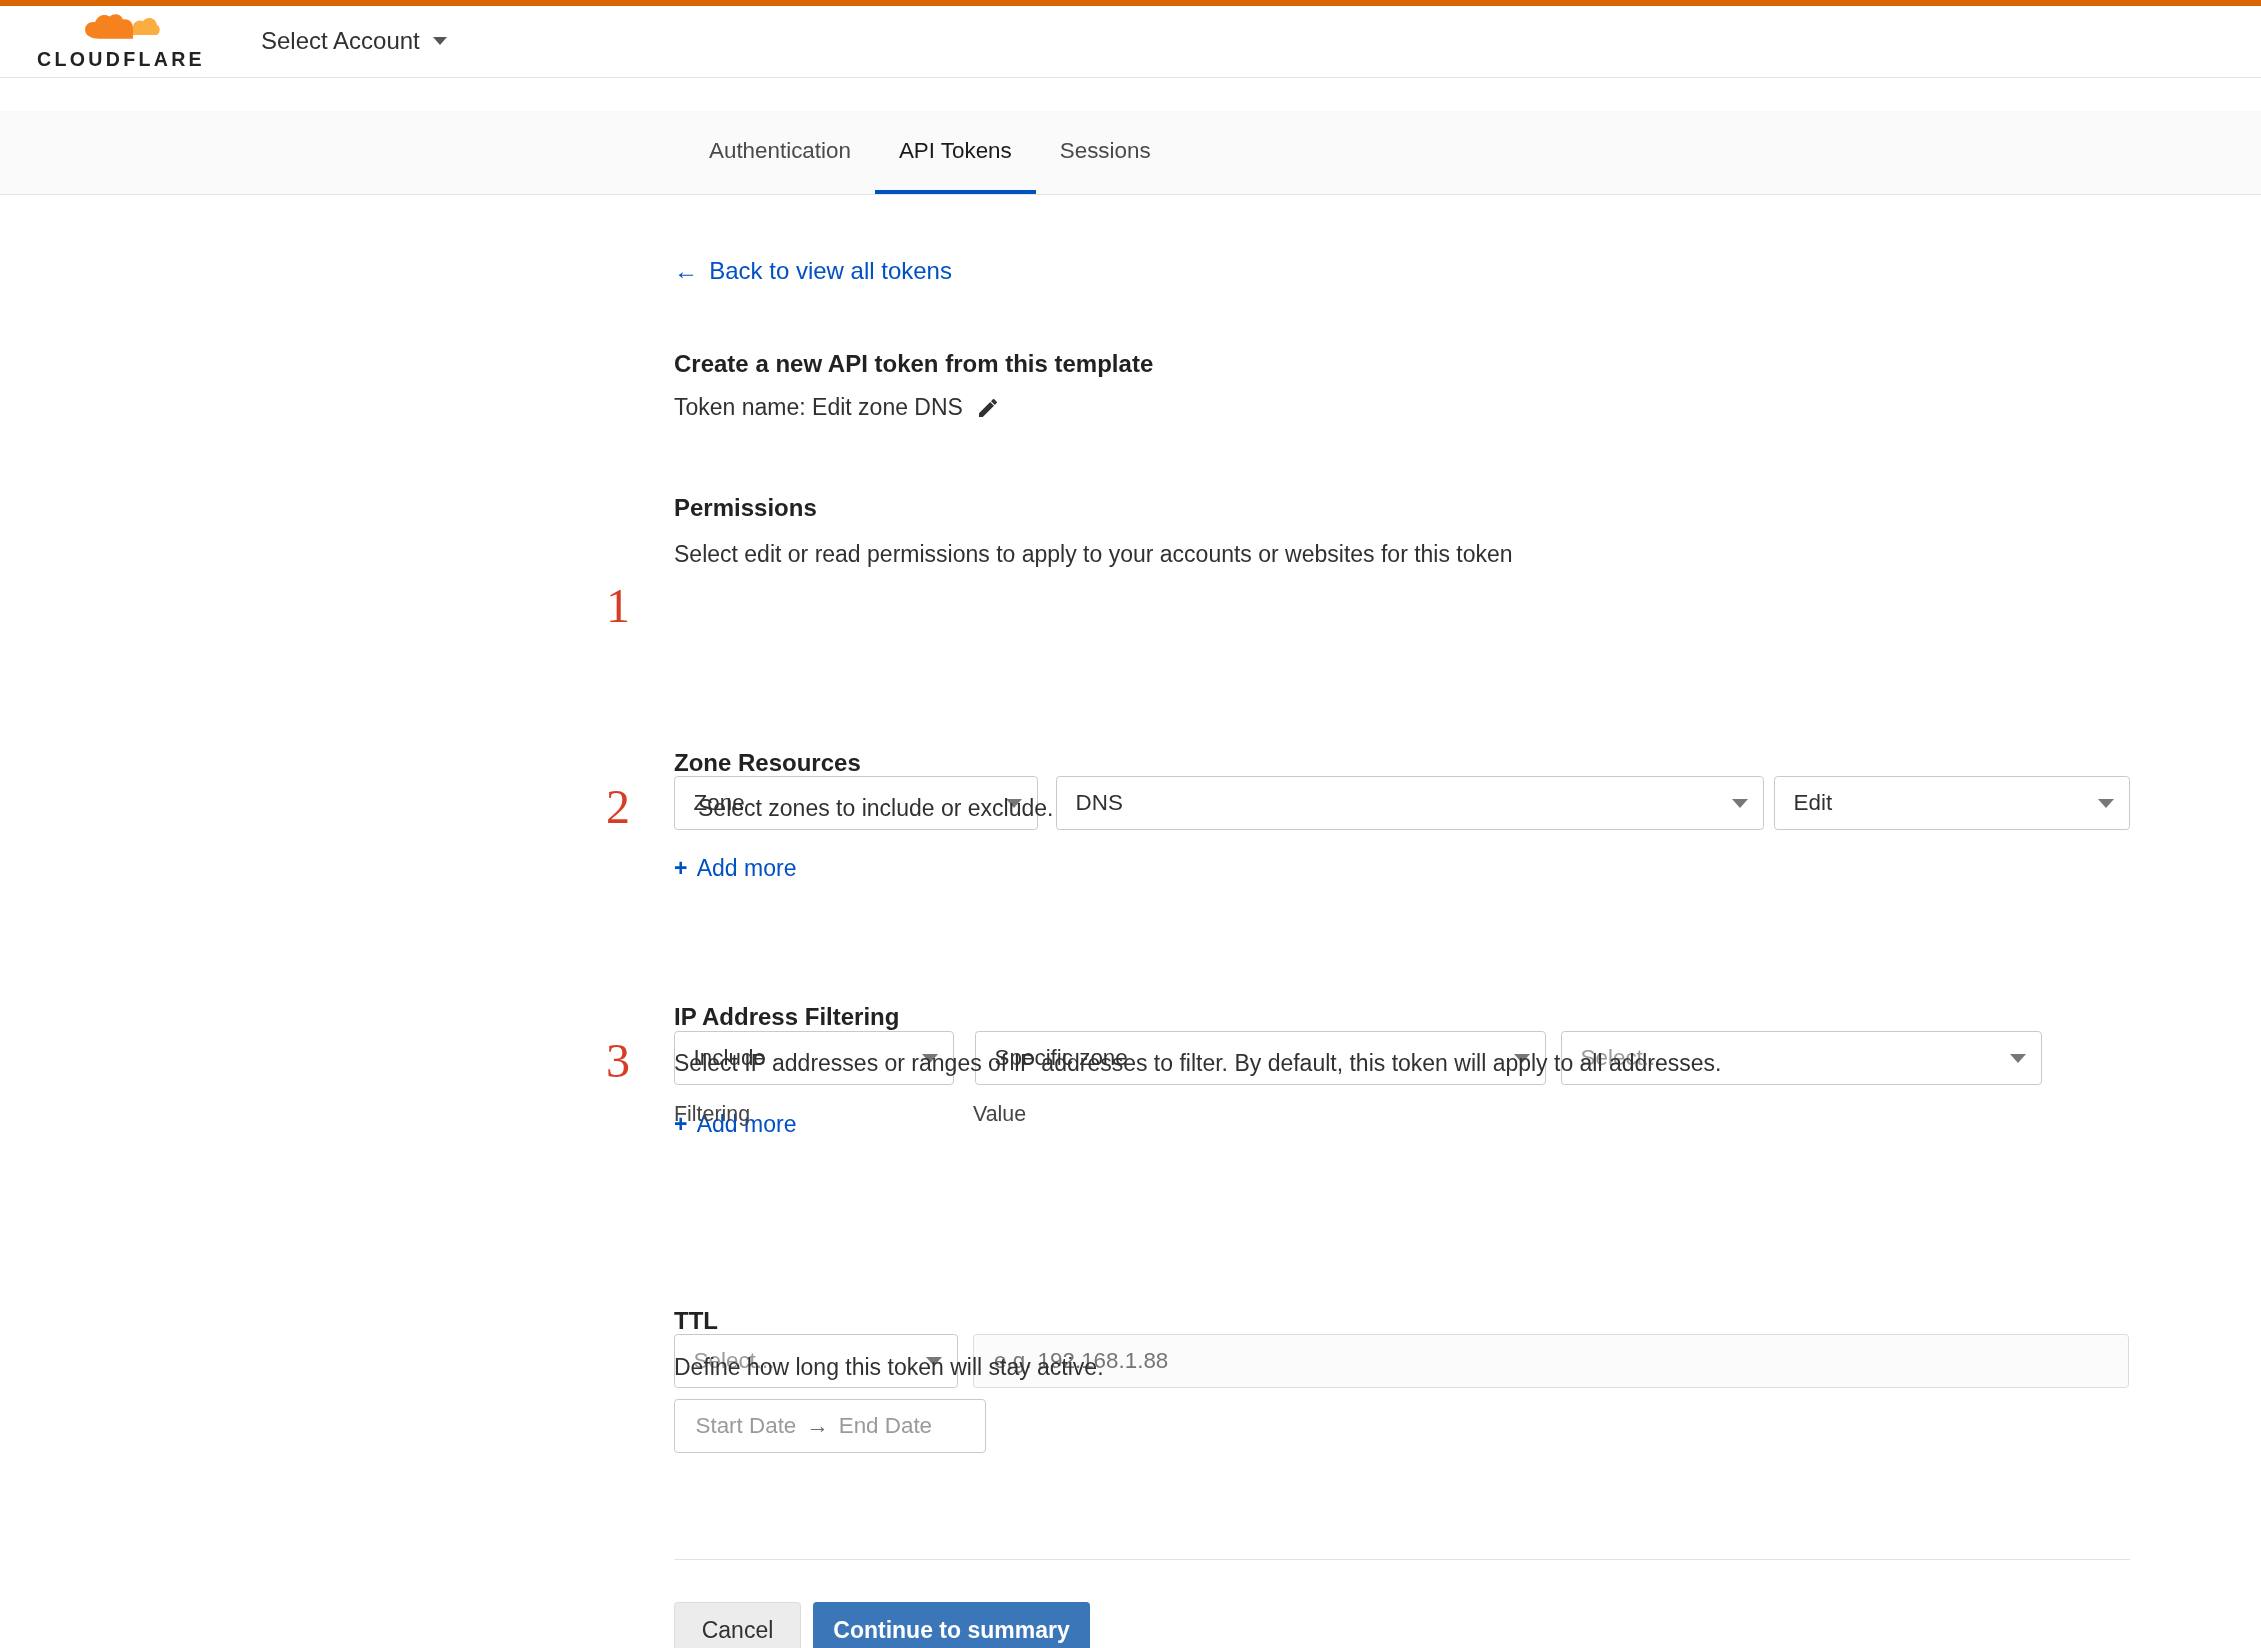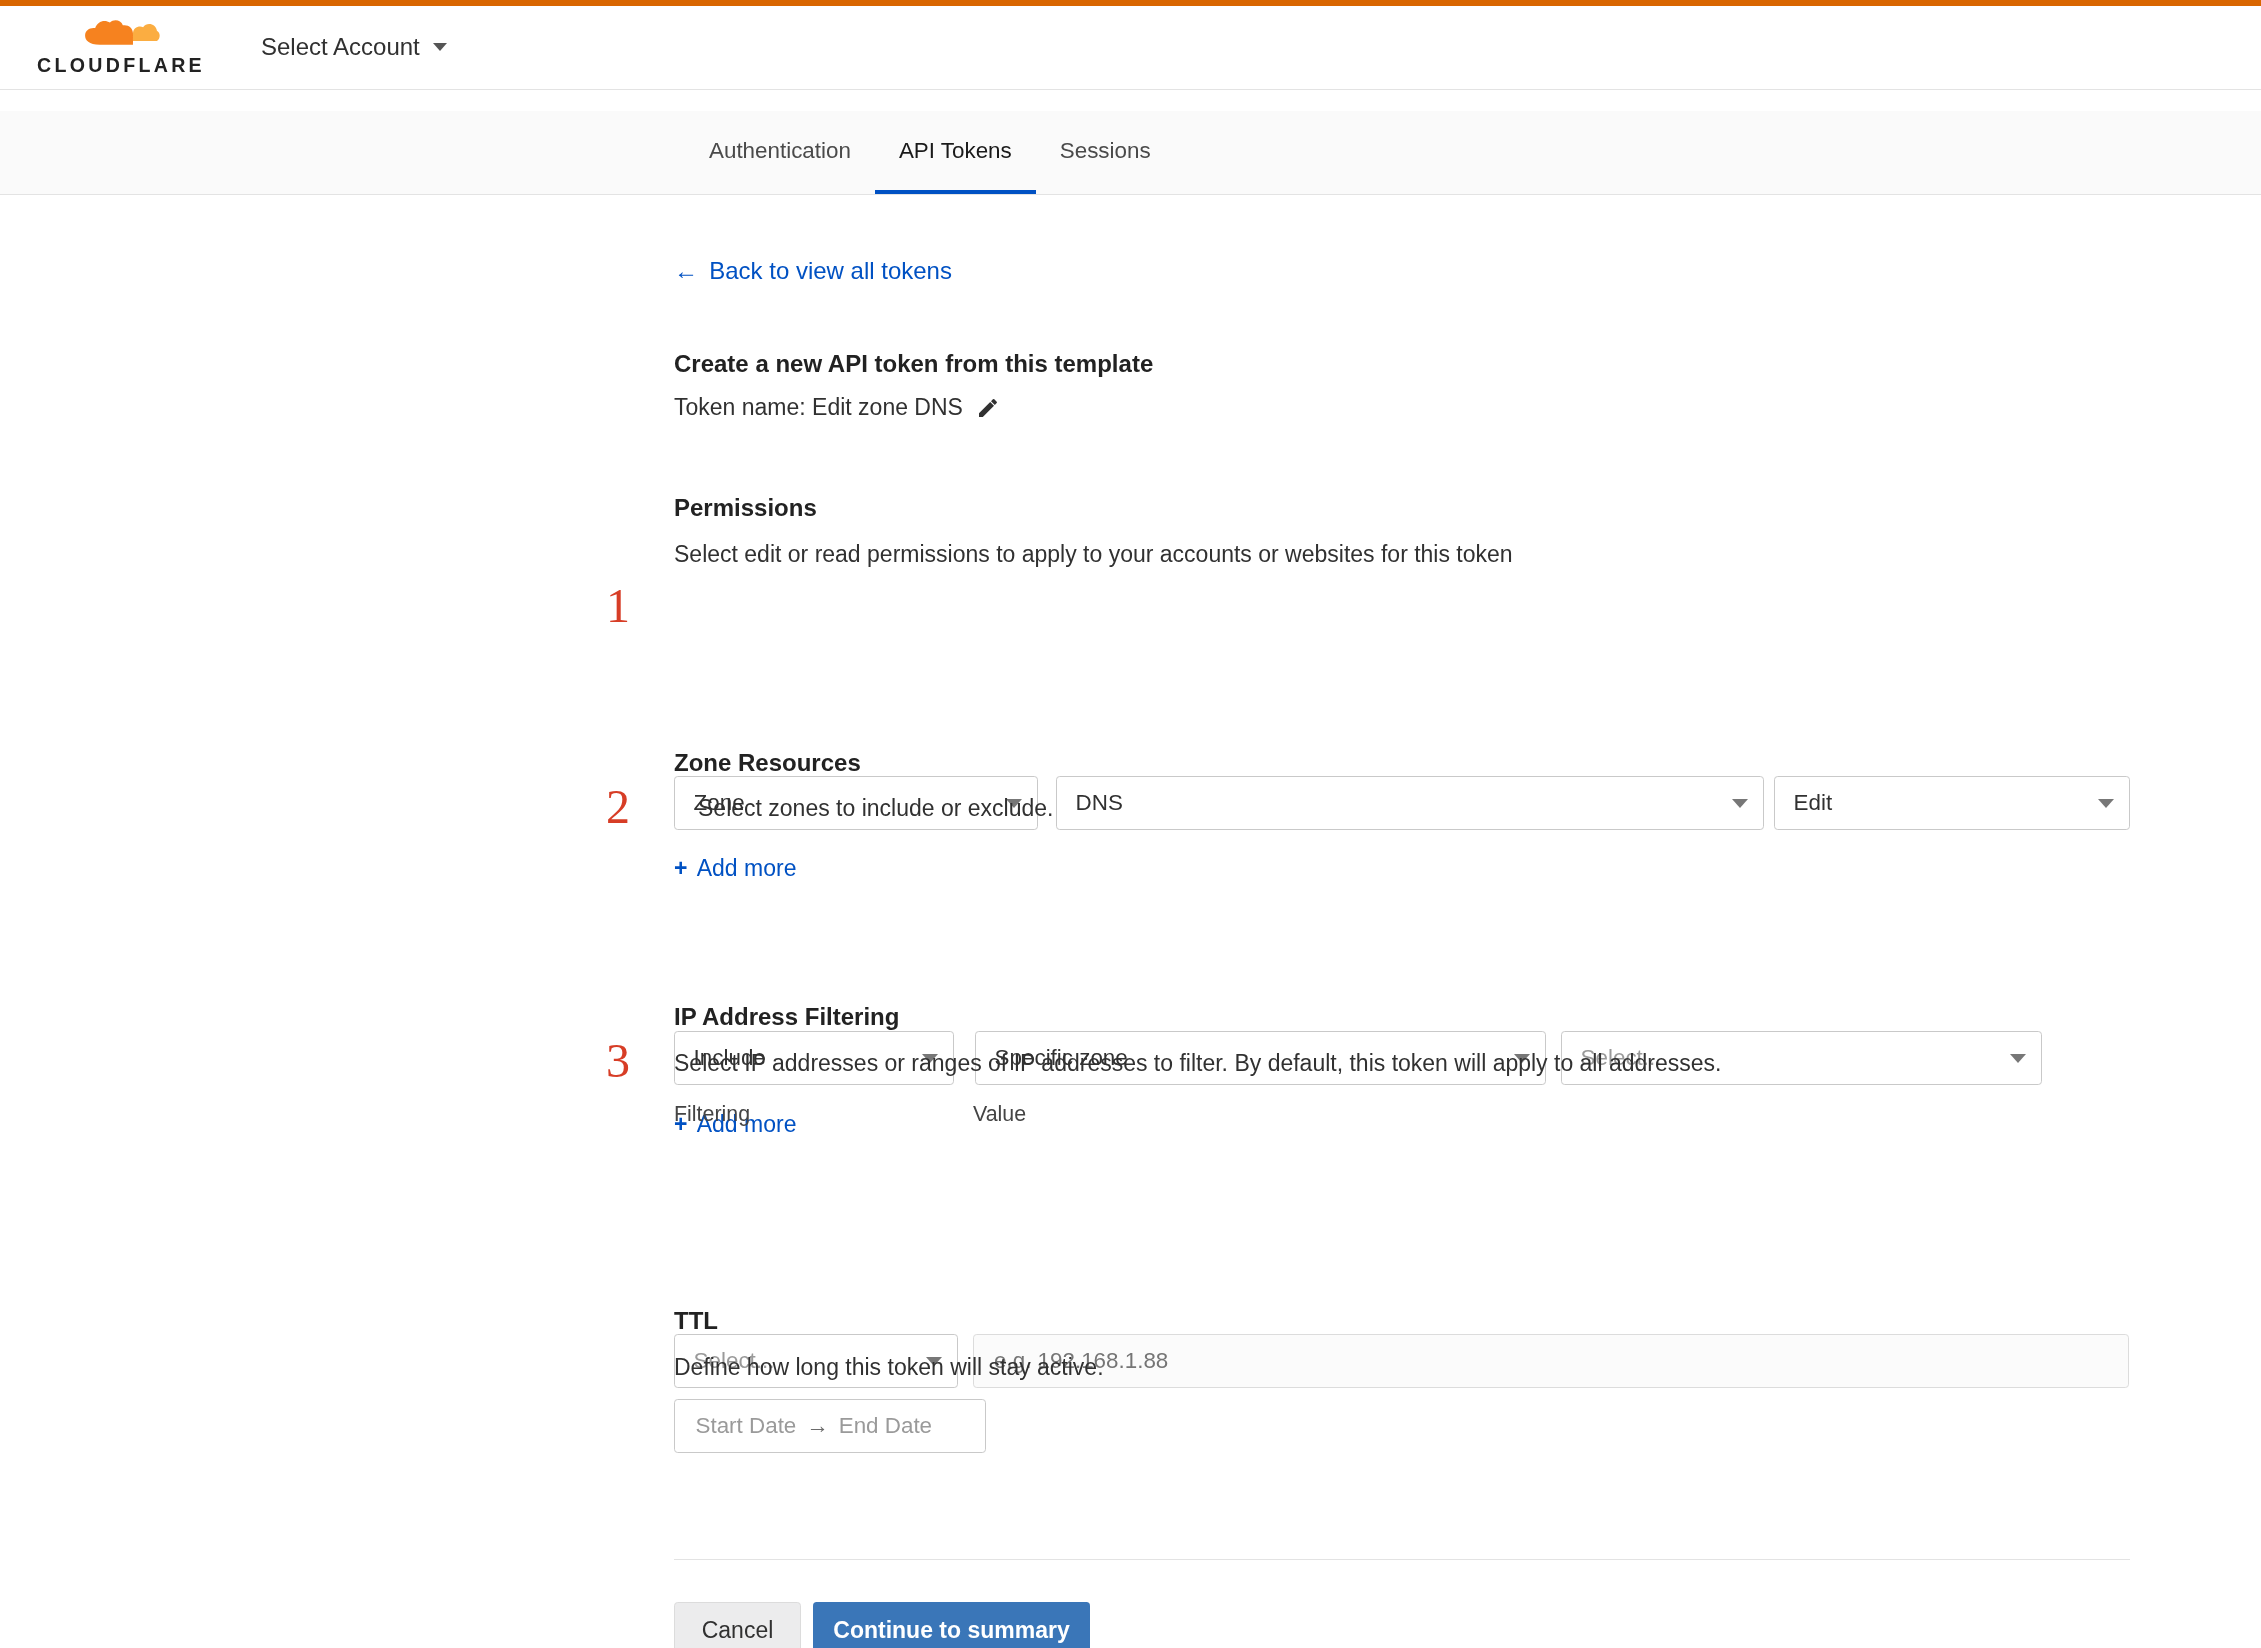--- a/index.html
+++ b/index.html
@@ -21,21 +21,21 @@
   .top-rule {
     position: absolute;
     top: 0; left: 0;
     width: 2262px; height: 5.6px;
     background: #d96600;
   }
   
   .header {
     position: absolute;
     top: 5.6px; left: 0;
-    width: 2262px; height: 84px;
+    width: 2262px; height: 72px;
     background: #ffffff;
     border-bottom: 0.9px solid #e3e3e3;
     display: flex;
     align-items: center;
     text-align: center;
   }
   .logo {
     margin-left: 28px;
     width: 186px;
     display: flex;

